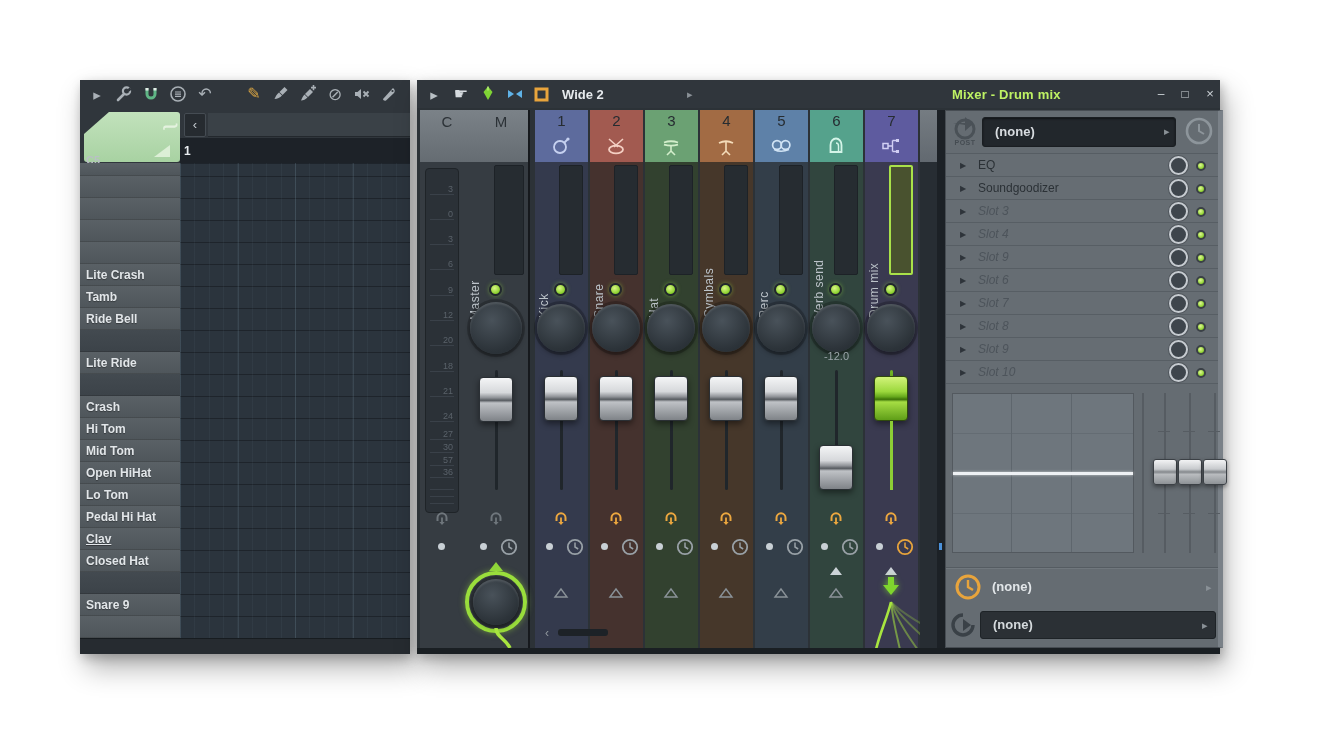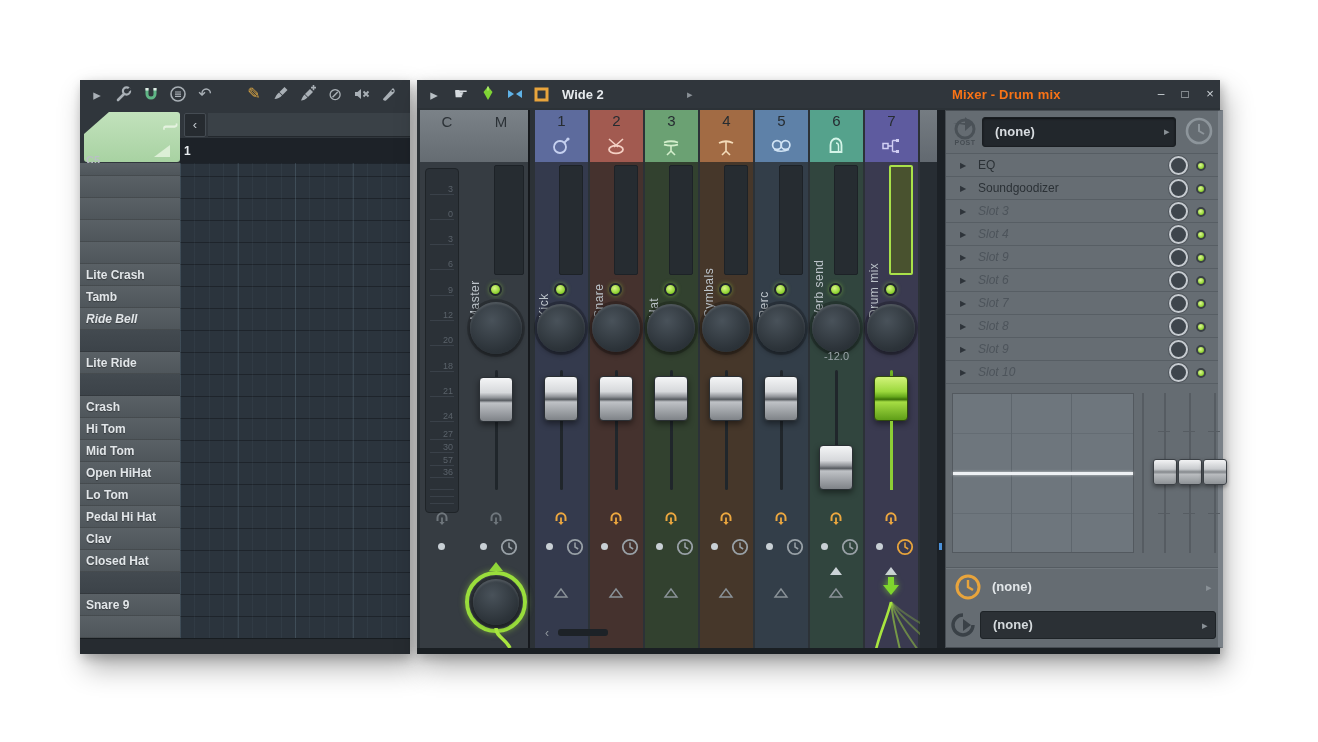--- a/index.html
+++ b/index.html
@@ -34,21 +34,21 @@
   #pr-grid{left:100px;top:83px;right:0;height:475px;background-color:#2b343d;
     background-image:
       repeating-linear-gradient(90deg, rgba(150,185,205,0.14) 0 1px, transparent 1px 57.5px),
       repeating-linear-gradient(90deg, rgba(150,185,205,0.05) 0 1px, transparent 1px 14.37px),
       repeating-linear-gradient(180deg, rgba(0,0,0,0.30) 0 1px, transparent 1px 22px);
     background-position:0 0,0 0,0 13px;}
   #pr-bottom{left:0;bottom:0;width:100%;height:16px;background:#262b30;border-top:1px solid #171c20;}
   
   #mx-win{left:417px;width:803px;height:574px;background:#2c3237;}
   #mx-win .toolbar{background:#30363c;}
-  .mx-title{position:absolute;left:535px;top:7px;font-size:13px;font-weight:bold;color:#f97316;letter-spacing:.2px;}
+  .mx-title{position:absolute;left:535px;top:7px;font-size:13px;font-weight:bold;color:#bef264;letter-spacing:.2px;}
   .winbtn{position:absolute;top:6px;width:18px;height:16px;color:#ccd2d7;font-size:12px;text-align:center;line-height:16px;}
   .view-label{color:#e6eaed;font-size:13px;font-weight:bold;margin-left:2px;}
   #mx-left{left:3px;top:30px;width:110px;height:538px;background:#363c42;border-right:2px solid #16191d;}
   .strip-head{position:absolute;left:0;top:0;width:100%;height:52px;
               background:linear-gradient(180deg,#7b8288,#656c72);}
   #mx-left .strip-head{display:flex;}
   .cm-label{flex:1;text-align:center;font-size:15px;color:#2c3237;padding-top:3px;font-weight:normal;}
   #db-panel{left:5px;top:58px;width:34px;height:345px;background:#2b3137;border:1px solid #1f2428;border-radius:4px;}
   .db-tick{position:absolute;right:5px;font-size:9px;color:#5a626a;line-height:9px;}
   .db-line{position:absolute;left:4px;right:4px;height:1px;background:#3a4149;}
@@ -180,31 +180,31 @@
     <div class="abs" id="pr-band"></div>
     <div class="abs" id="pr-timeline">1</div>
     <div class="abs" id="pr-names">
         <div class="key-row key-gray" style="height: 13px;"></div>
         <div class="key-row key-gray" style="height: 22px;"></div>
         <div class="key-row key-gray" style="height: 22px;"></div>
         <div class="key-row key-gray" style="height: 22px;"></div>
         <div class="key-row key-gray" style="height: 22px;"></div>
         <div class="key-row key-gray" style="height: 22px;">Lite Crash</div>
         <div class="key-row key-gray" style="height: 22px;">Tamb</div>
-        <div class="key-row key-gray" style="height: 22px; font-style: italic;">Ride Bell</div>
+        <div class="key-row key-gray" style="height: 22px;">Ride Bell</div>
         <div class="key-row key-dark" style="height: 22px;"></div>
         <div class="key-row key-gray" style="height: 22px;">Lite Ride</div>
         <div class="key-row key-dark" style="height: 22px;"></div>
         <div class="key-row key-gray" style="height: 22px;">Crash</div>
         <div class="key-row key-gray" style="height: 22px;">Hi Tom</div>
         <div class="key-row key-gray" style="height: 22px;">Mid Tom</div>
         <div class="key-row key-gray" style="height: 22px;">Open HiHat</div>
         <div class="key-row key-gray" style="height: 22px;">Lo Tom</div>
         <div class="key-row key-gray" style="height: 22px;">Pedal Hi Hat</div>
-        <div class="key-row key-gray" style="height: 22px;">Clav</div>
+        <div class="key-row key-gray" style="height: 22px; text-decoration: underline;">Clav</div>
         <div class="key-row key-gray" style="height: 22px;">Closed Hat</div>
         <div class="key-row key-dark" style="height: 22px;"></div>
         <div class="key-row key-gray" style="height: 22px;">Snare 9</div>
         <div class="key-row key-gray" style="height: 22px;"></div>
       </div>
     <div class="abs" id="pr-grid"></div>
     <div class="abs" id="pr-bottom"></div>
   </div>
 
   <div class="win" id="mx-win">

